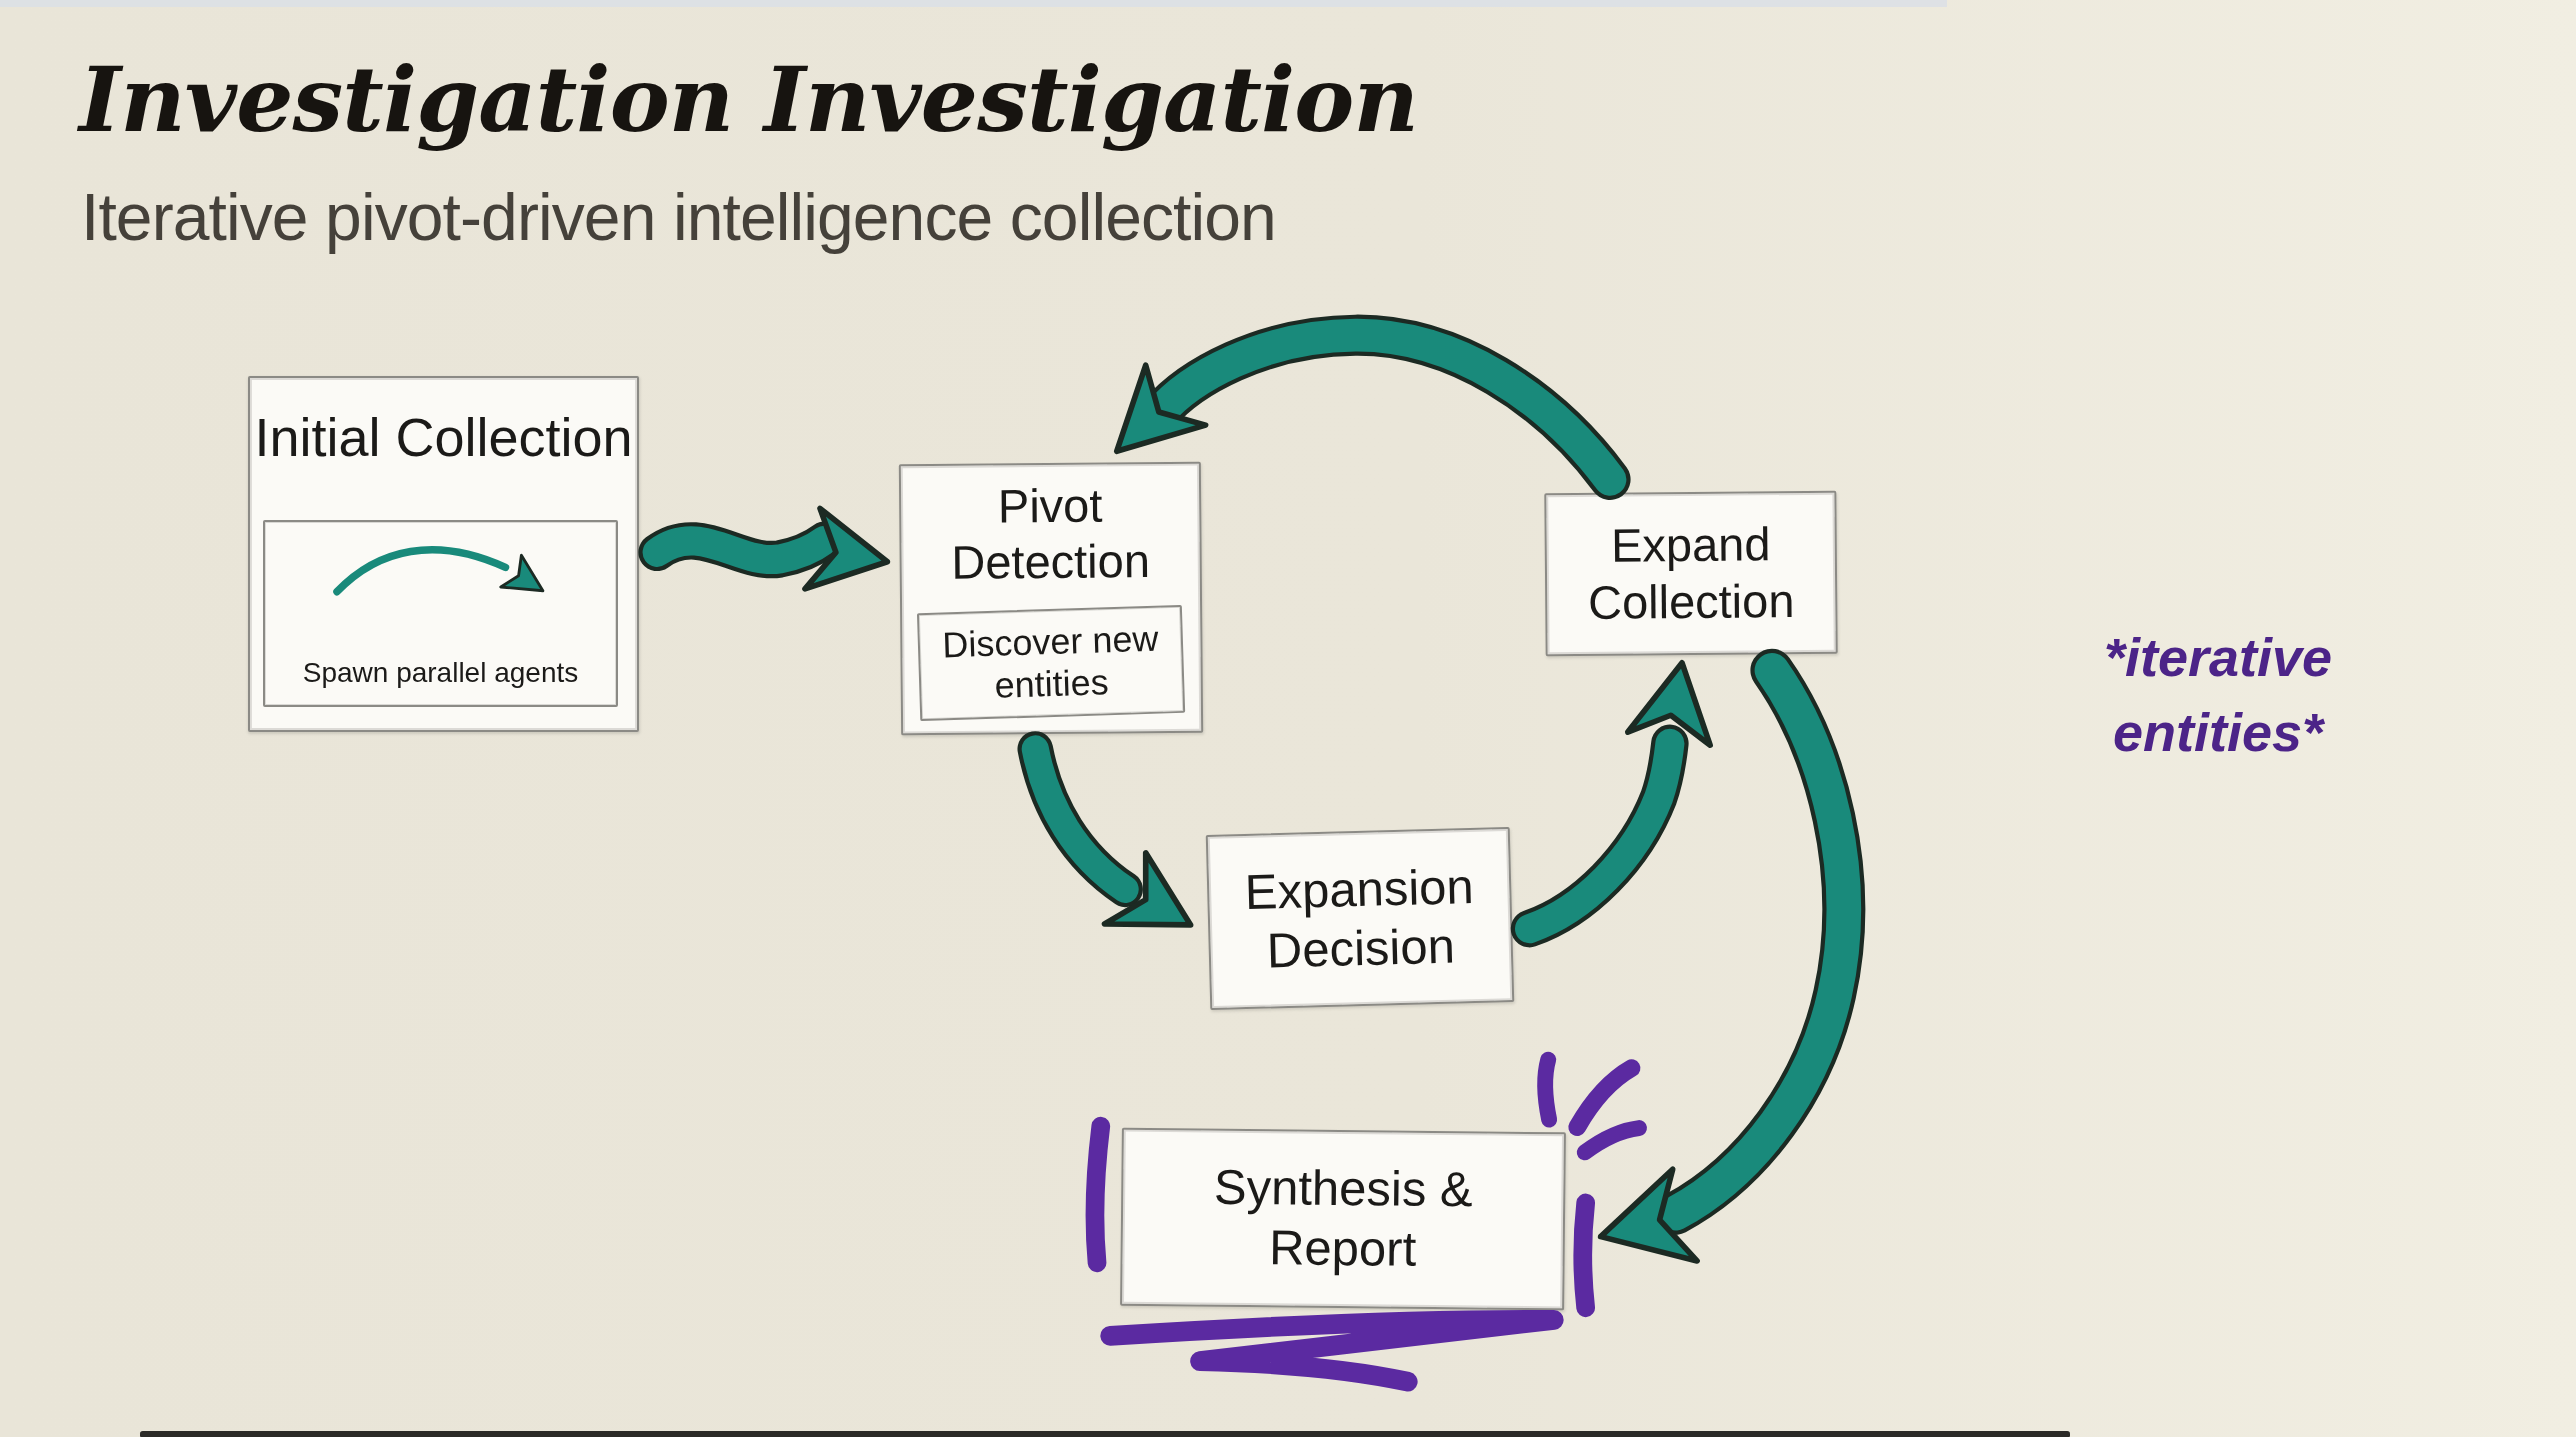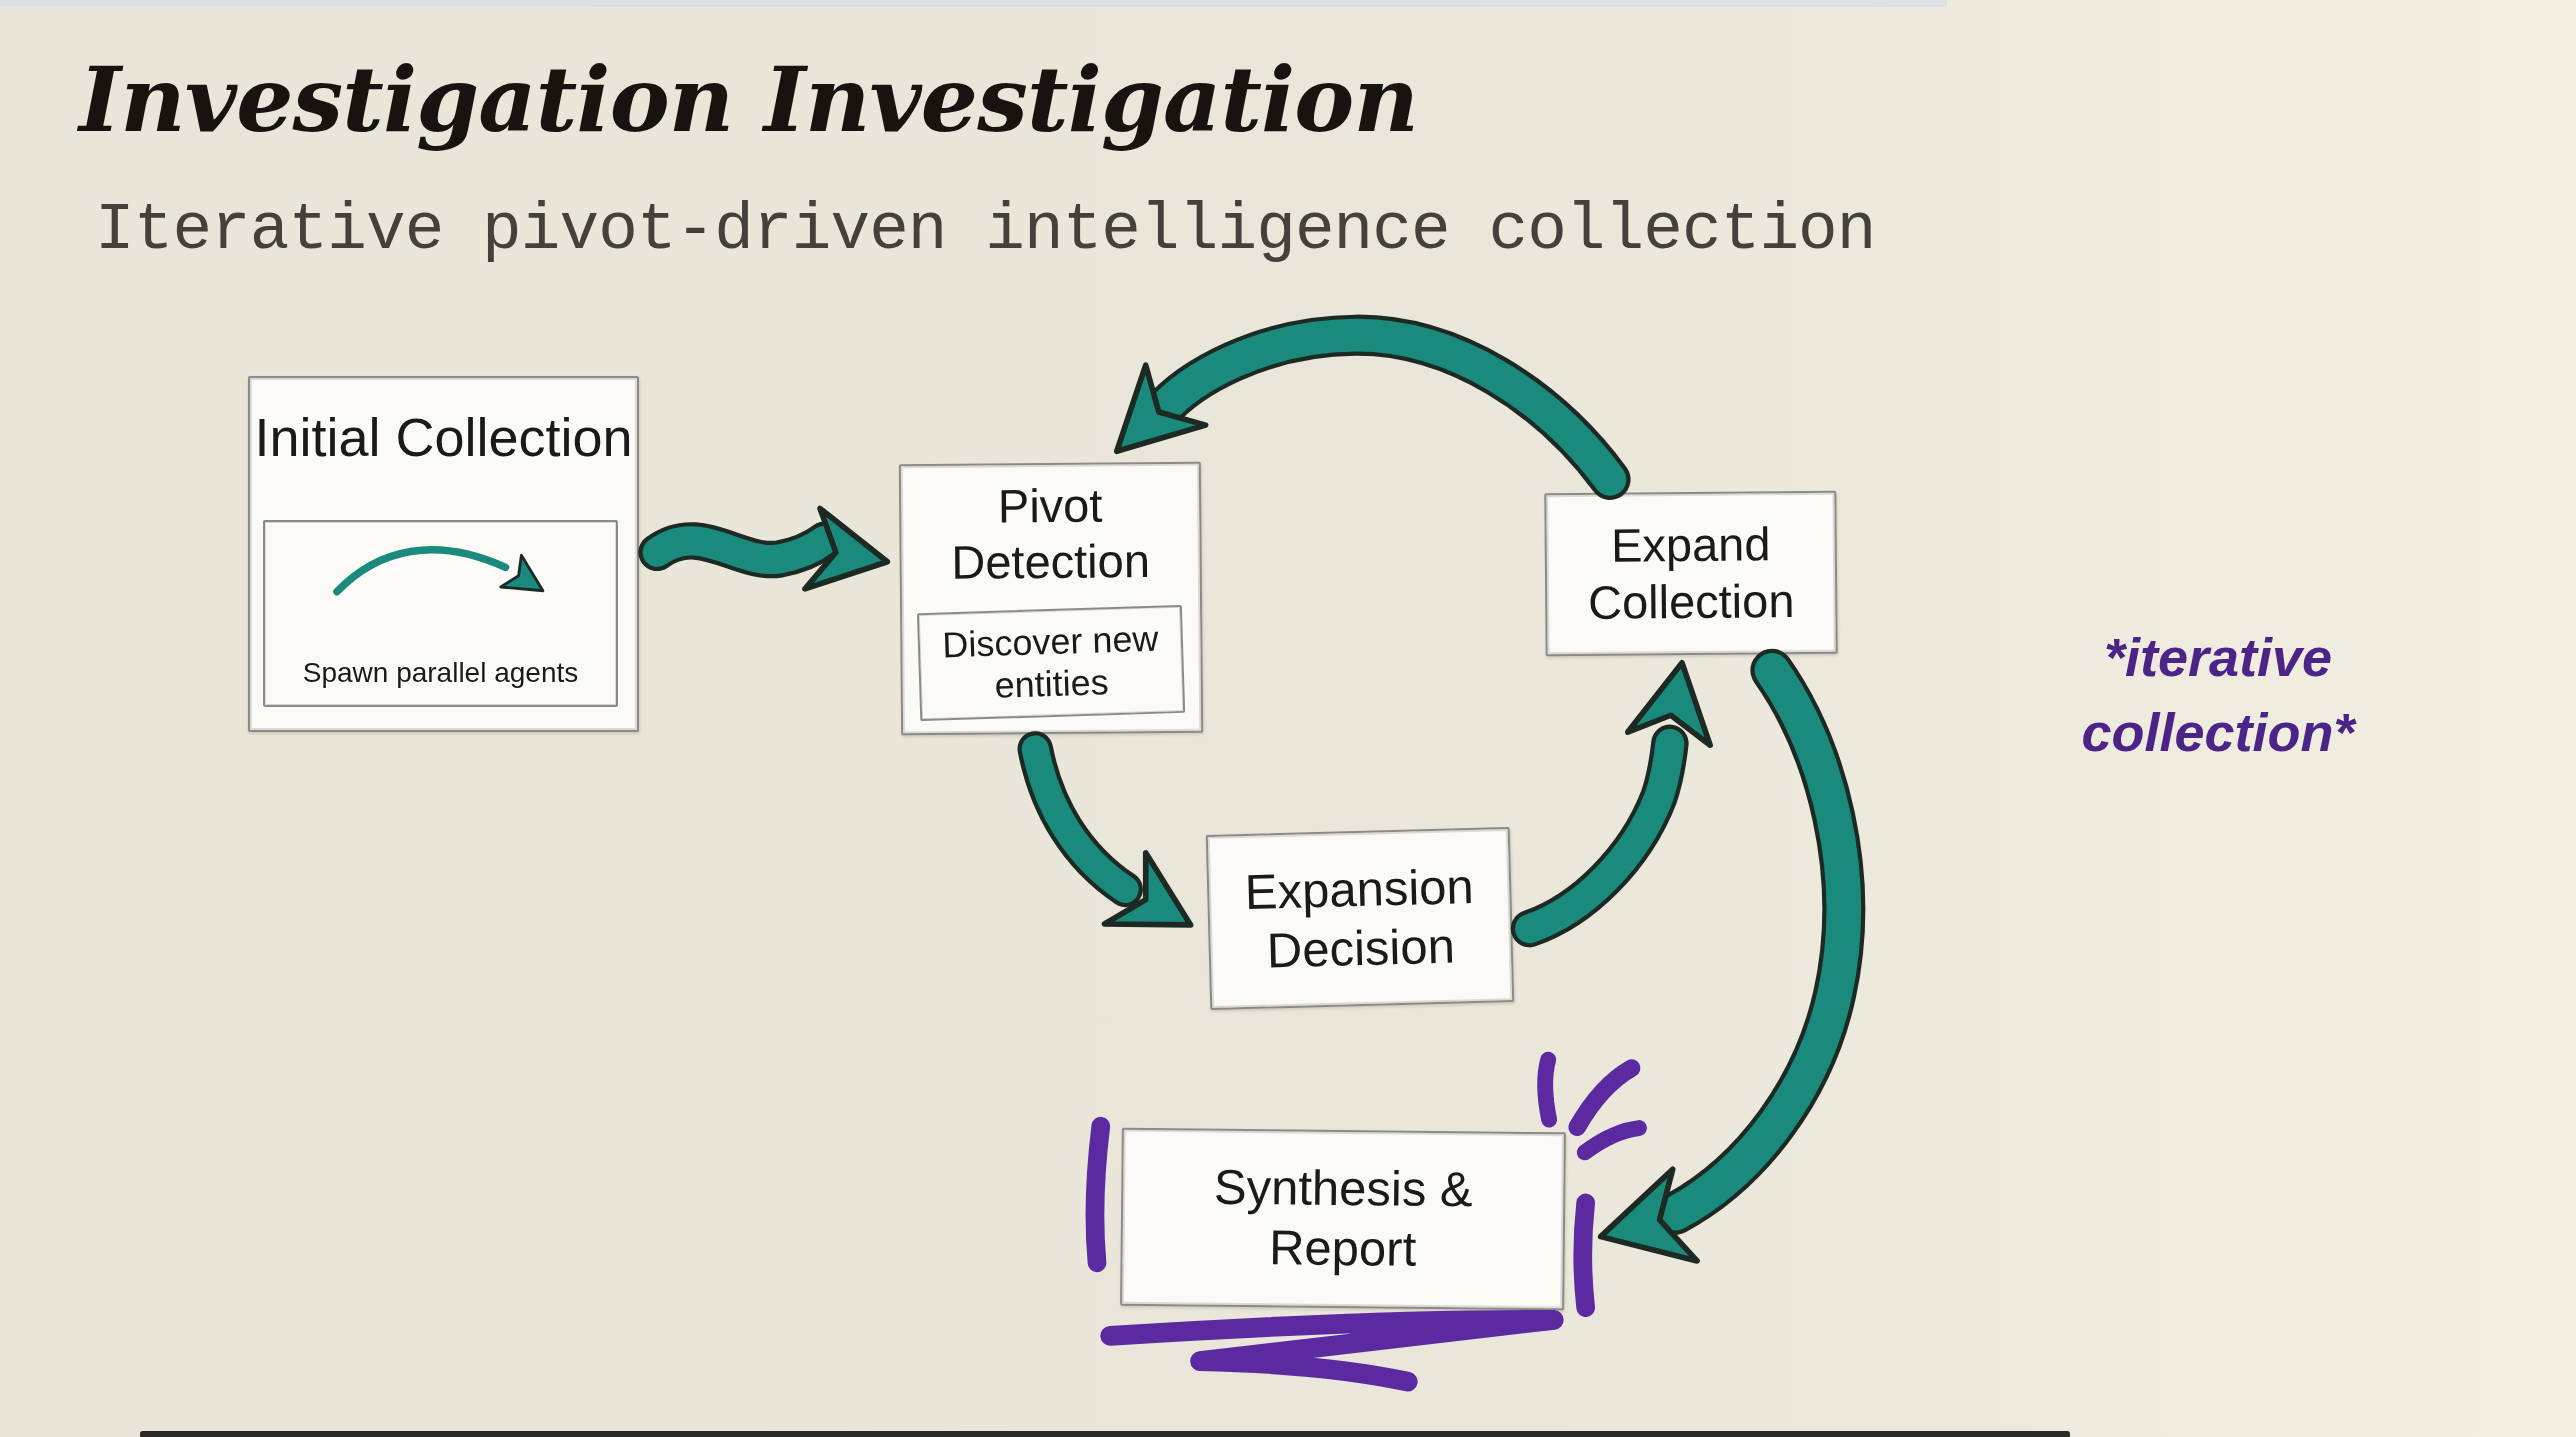--- a/index.html
+++ b/index.html
@@ -32,22 +32,22 @@
     position:absolute;left:140px;top:1431px;width:1930px;height:6.6px;
     background:var(--bottom-bar);border-radius:2.8px;
   }
   .title{
     position:absolute;left:79px;top:52px;margin:0;
     font-family:"DejaVu Serif",serif;font-style:italic;font-weight:600;
     font-size:90px;line-height:1.05;color:var(--title-color);
     letter-spacing:-0.9px;white-space:nowrap;
   }
   .subtitle{
-    position:absolute;left:81px;top:181px;margin:14px;
-    font-family:Liberation Mono, monospace;font-weight:400;
+    position:absolute;left:81px;top:181px;margin:0;
+    font-family:Liberation Sans, sans-serif;font-weight:400;
     font-size:66px;line-height:1.1;color:var(--subtitle-color);
     letter-spacing:-0.9px;white-space:nowrap;
   }
   .node{
     position:absolute;box-sizing:border-box;
     background:var(--box-fill);
     border:2.8px solid var(--box-border);
     box-shadow:inset 0 0 0 1.9px rgba(139,138,133,.28), 0.9px 1.9px 2.8px rgba(80,78,70,.18);
     color:var(--label-color);text-align:center;z-index:2;
     border-radius:1.9px;
@@ -124,21 +124,21 @@
   <div class="node node-decision">
     <div class="node-label">Expansion Decision</div>
   </div>
 
   <div class="node node-synthesis">
     <div class="node-label">Synthesis &amp; Report</div>
   </div>
 
   <div class="annotation">
     <div>*iterative</div>
-    <div>collection*</div>
+    <div>entities*</div>
   </div>
 
   <svg class="arrows" viewBox="0 0 2752 1536">
 
     <g>
       <path class="body" style="stroke-width:8" d="M 360 632 C 404 586 466 572 540 606"></path>
       <path class="head" style="stroke-width:3" d="M 580 631 L 557 593 L 554 615 L 535 627 Z"></path>
     </g>
 
     <g>

